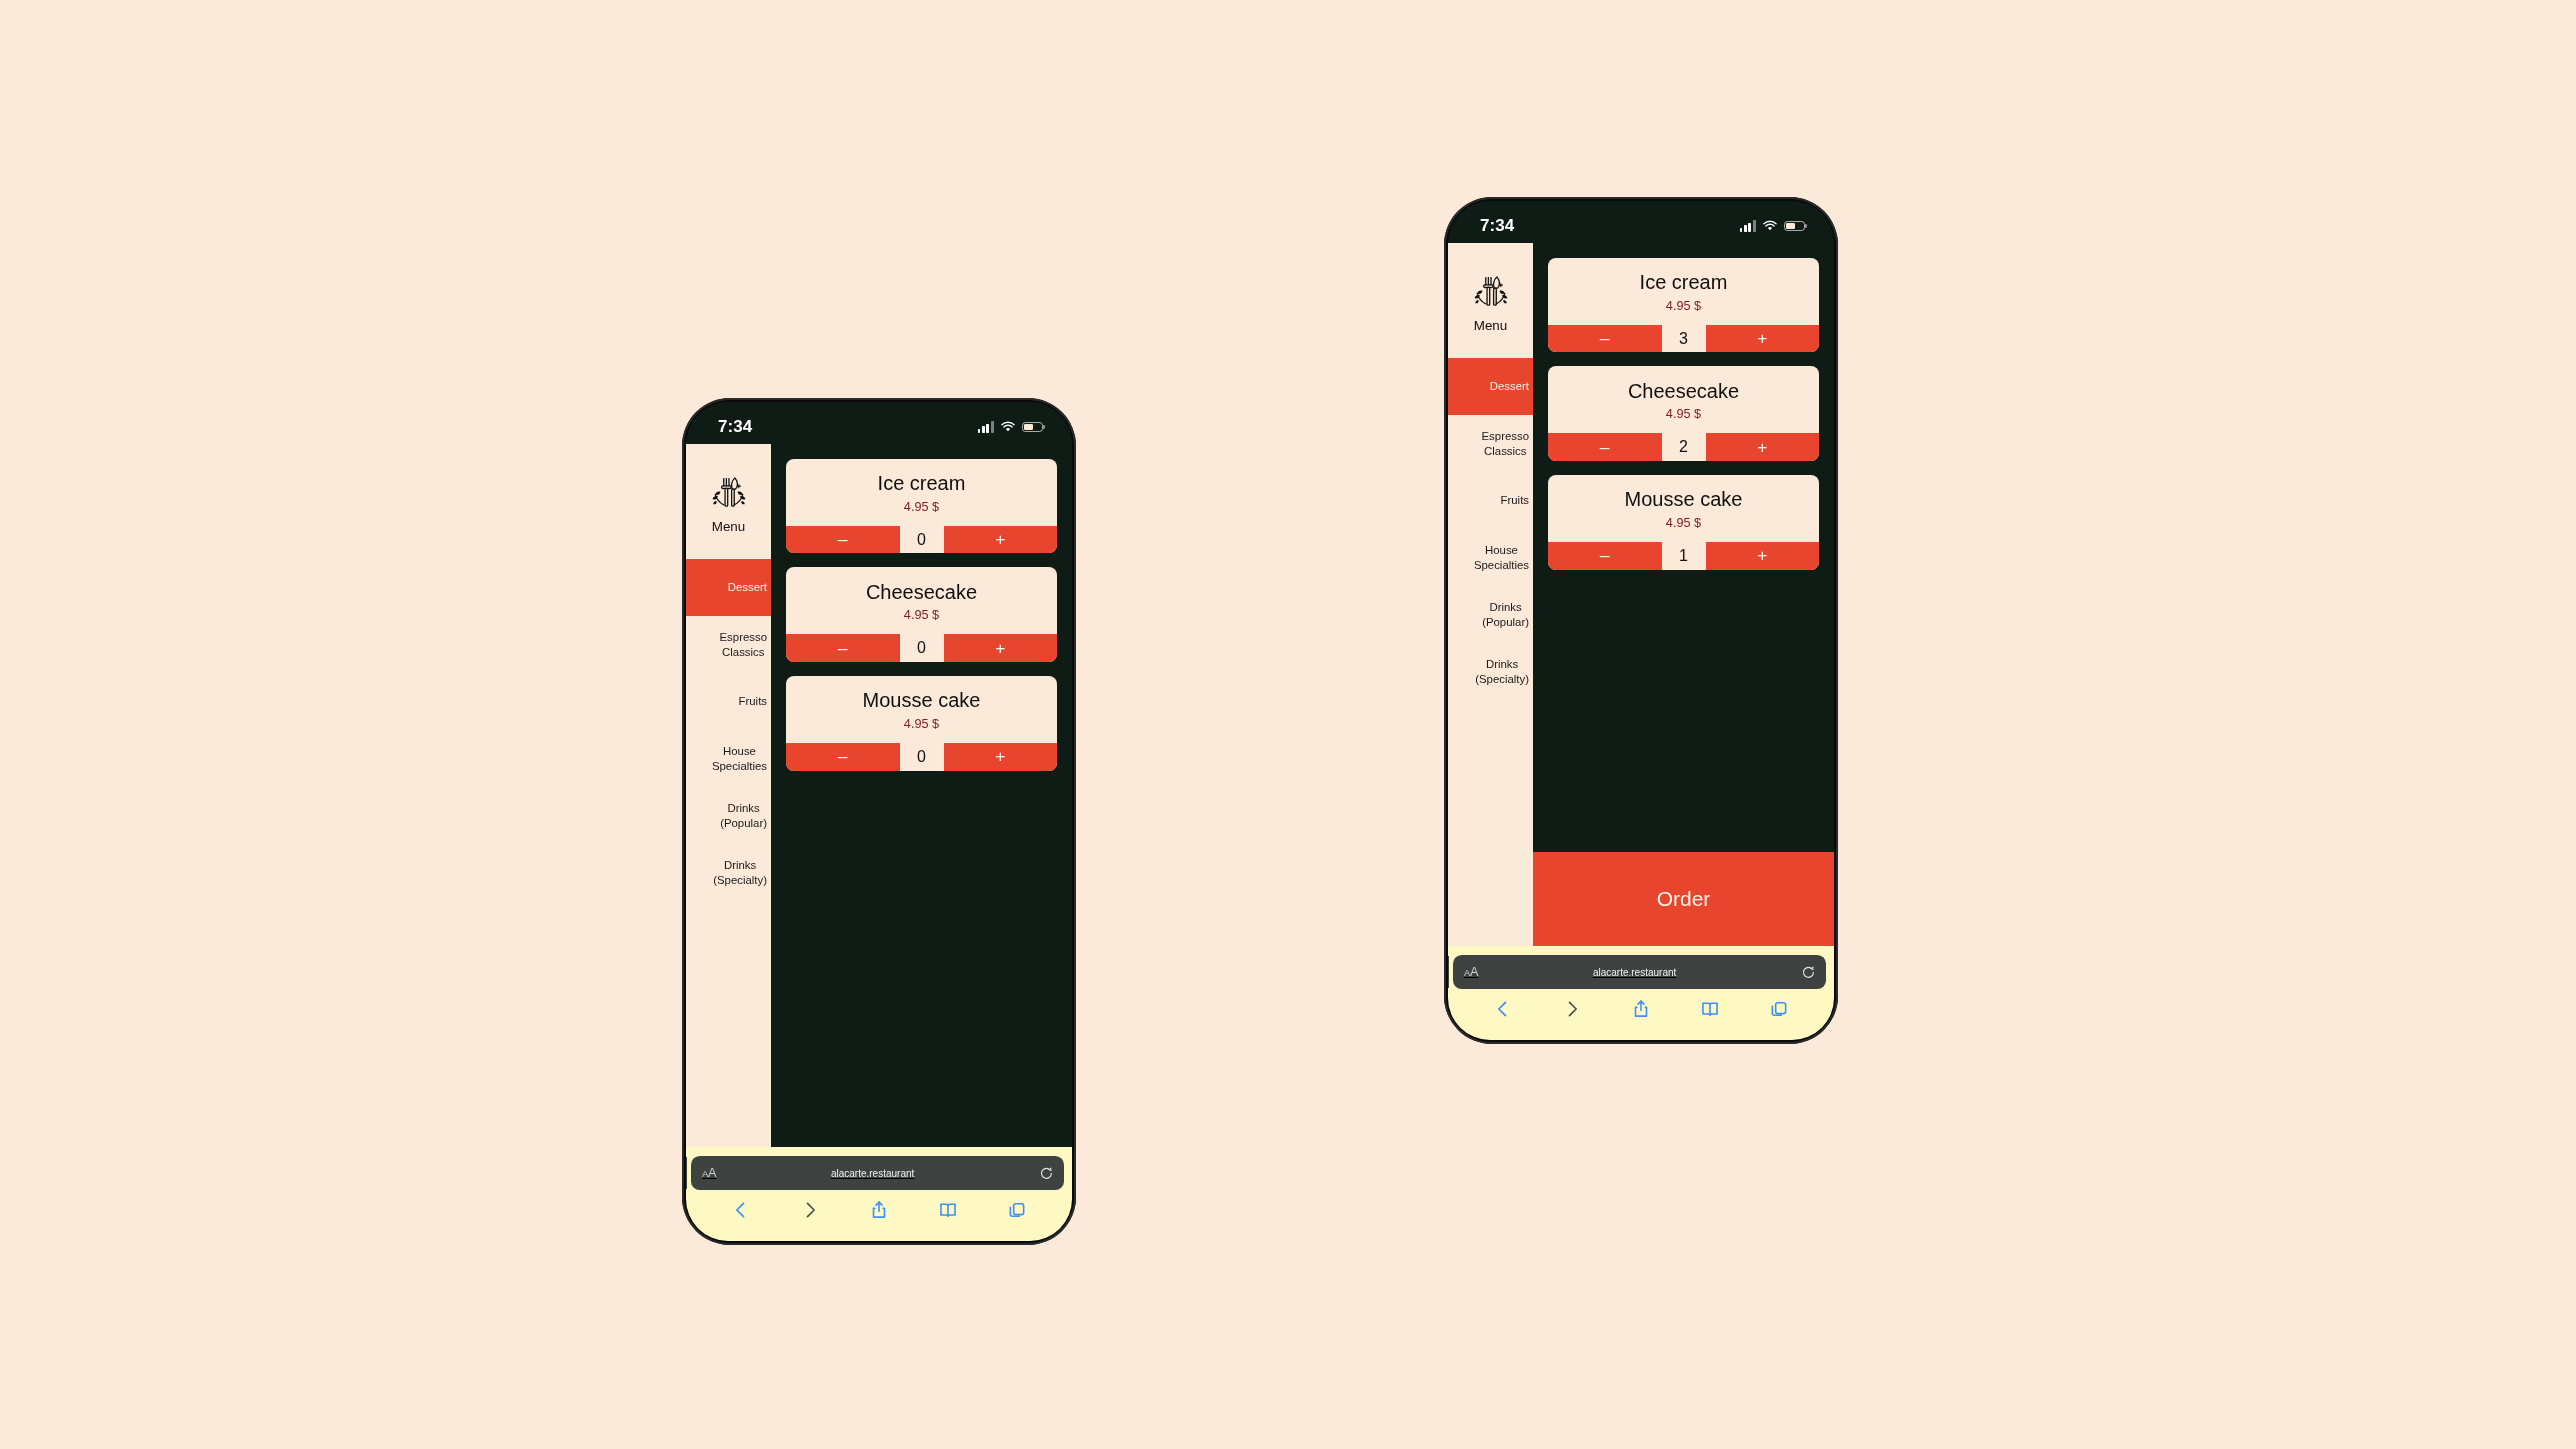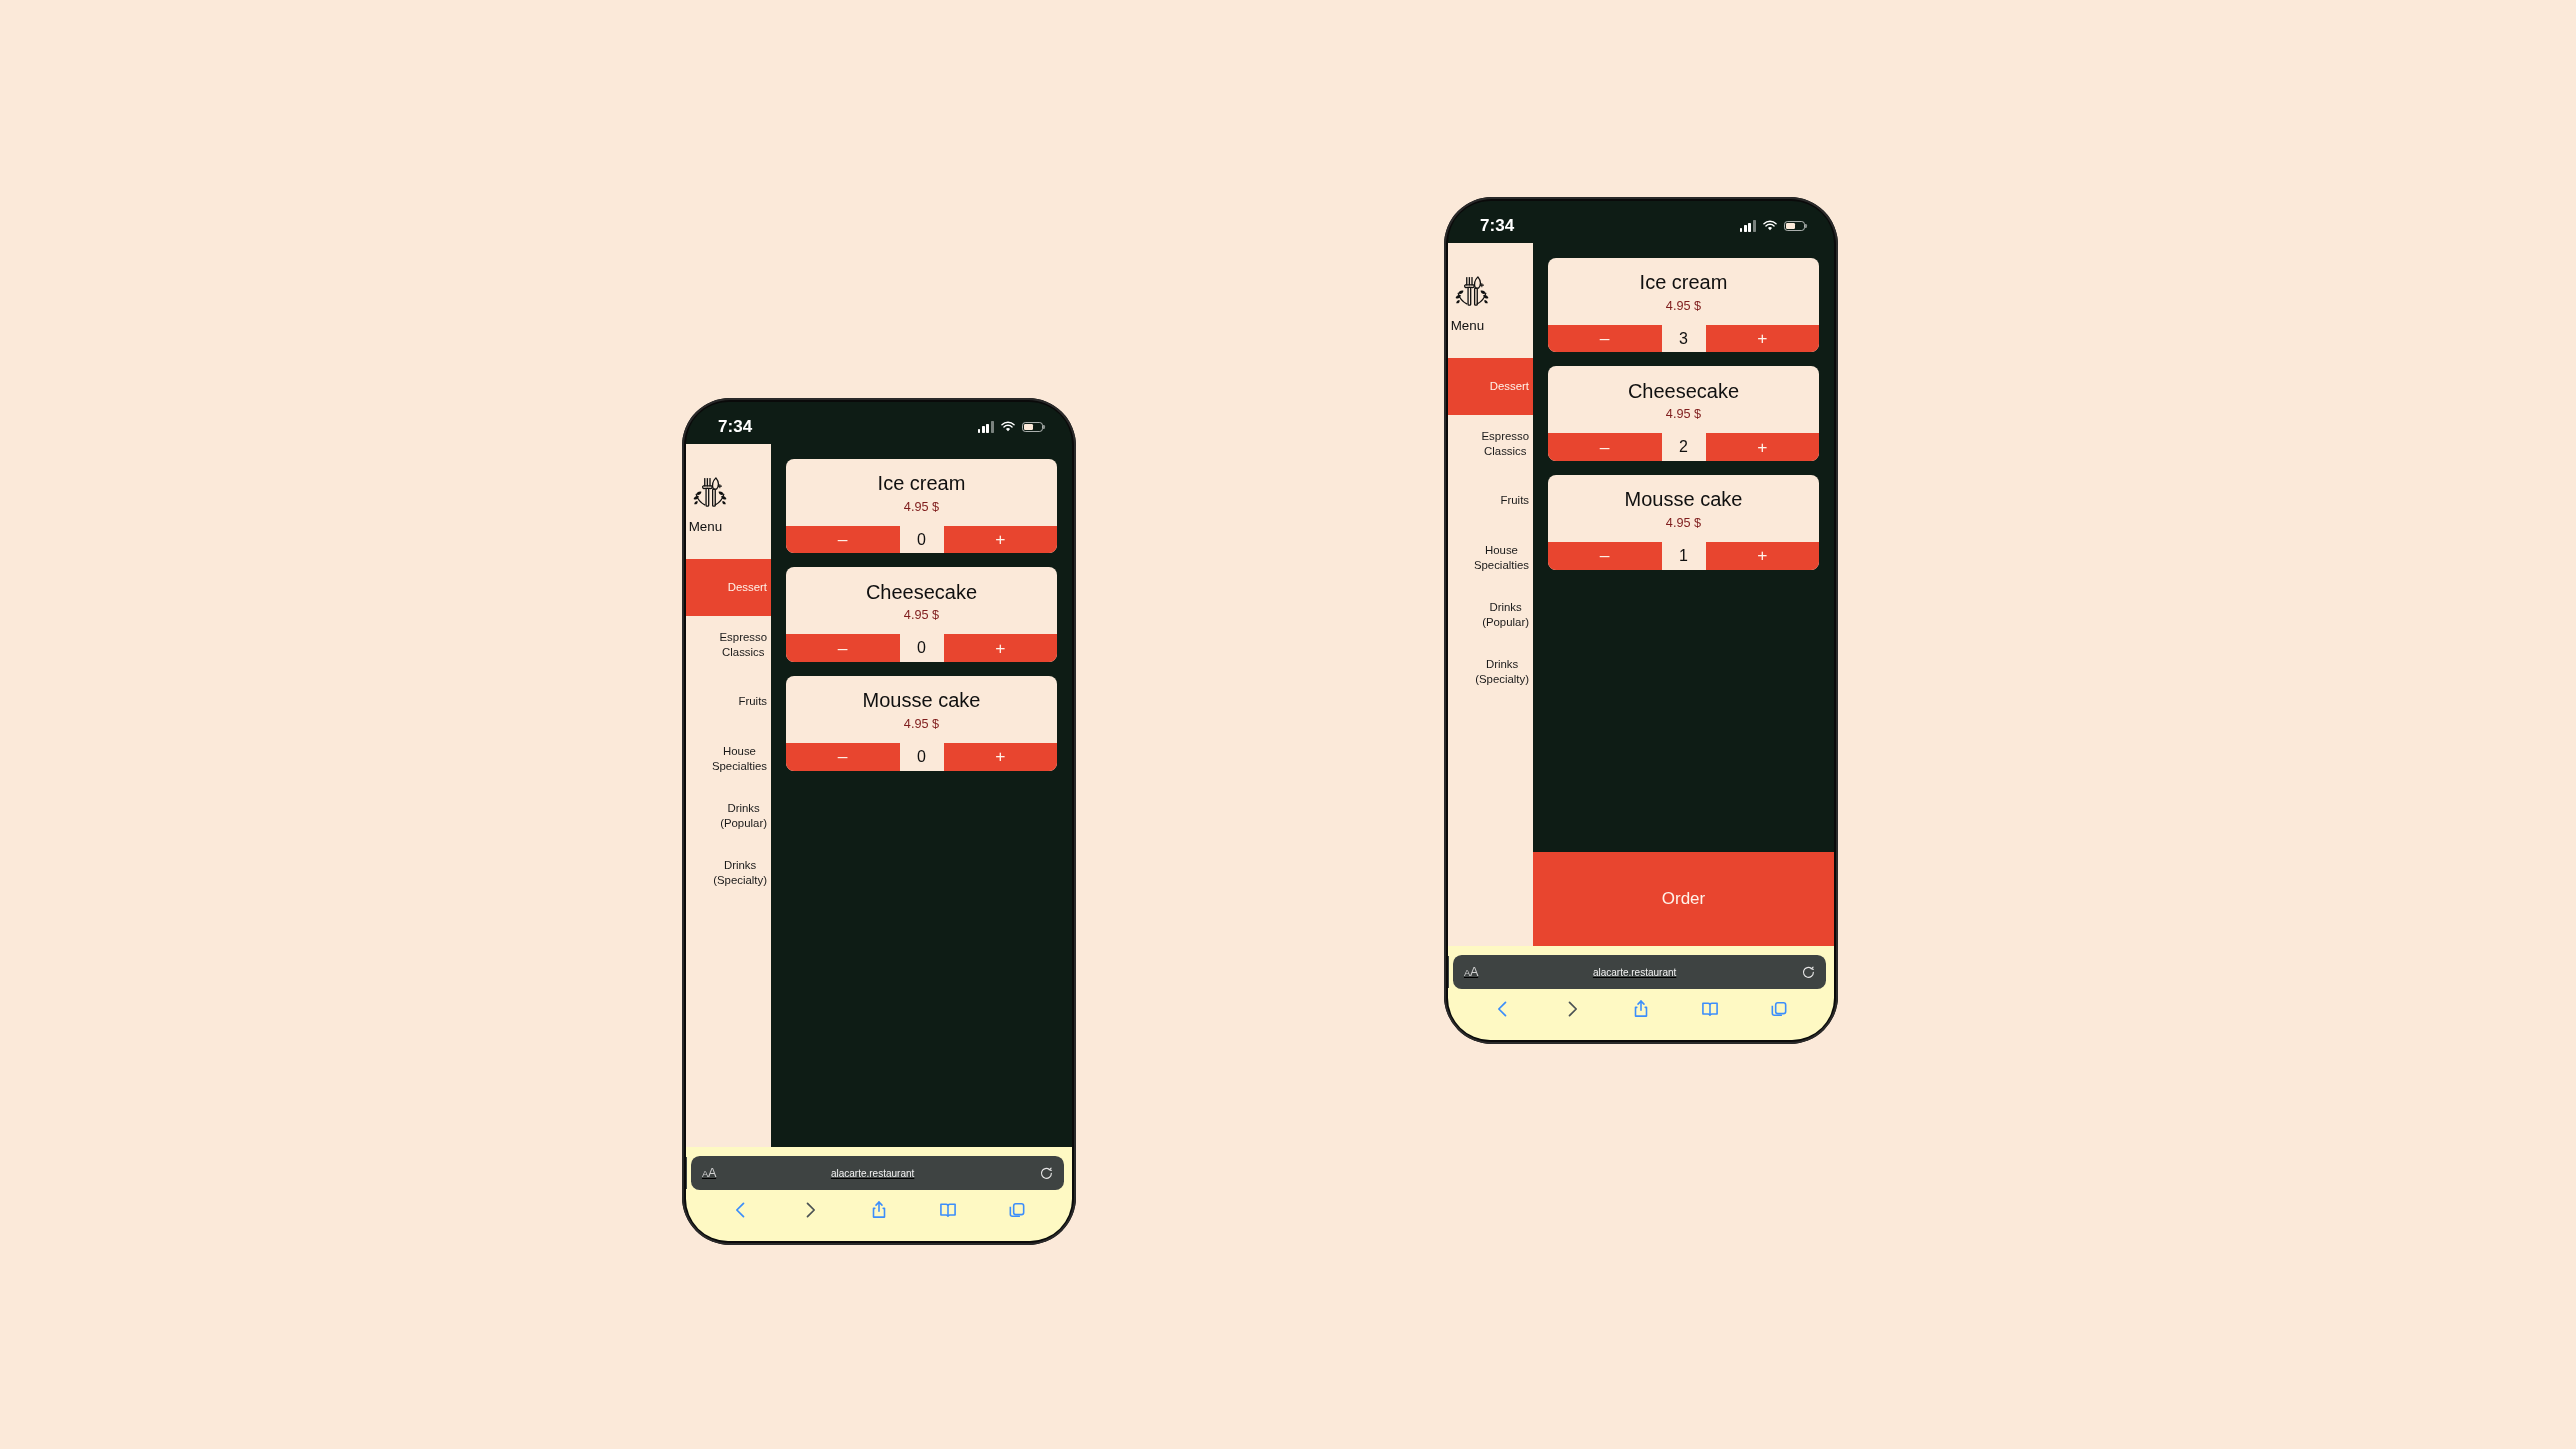--- a/index.html
+++ b/index.html
@@ -116,21 +116,21 @@
     flex: 0 0 85px;
     background: #FBE9D9;
     display: flex;
     flex-direction: column;
     overflow: hidden;
   }
   .brand {
     padding: 17.4px 2.7px 14.8px;
     display: flex;
     flex-direction: column;
-    align-items: flex-start;
+    align-items: center;
     gap: 5.4px;
     flex: 0 0 auto;
     min-height: 115px;
     justify-content: center;
   }
   .brand-logo { width: 42px; height: 42px; display: block; }
   .brand-label {
     font-size: 13.4px;
     color: #111;
   }
@@ -215,21 +215,21 @@
   }
 
   .order-btn {
     flex: 0 0 auto;
     height: 94px;
     background: #E8452F;
     color: #FFF3EA;
     display: flex;
     align-items: center;
     justify-content: center;
-    font-size: 17px;
+    font-size: 21px;
   }
 
   
   .safari {
     flex: 0 0 auto;
     background: #fef9c3;
     padding: 9.4px 8px 4px;
     text-decoration: underline;
   }
   .url-row {

